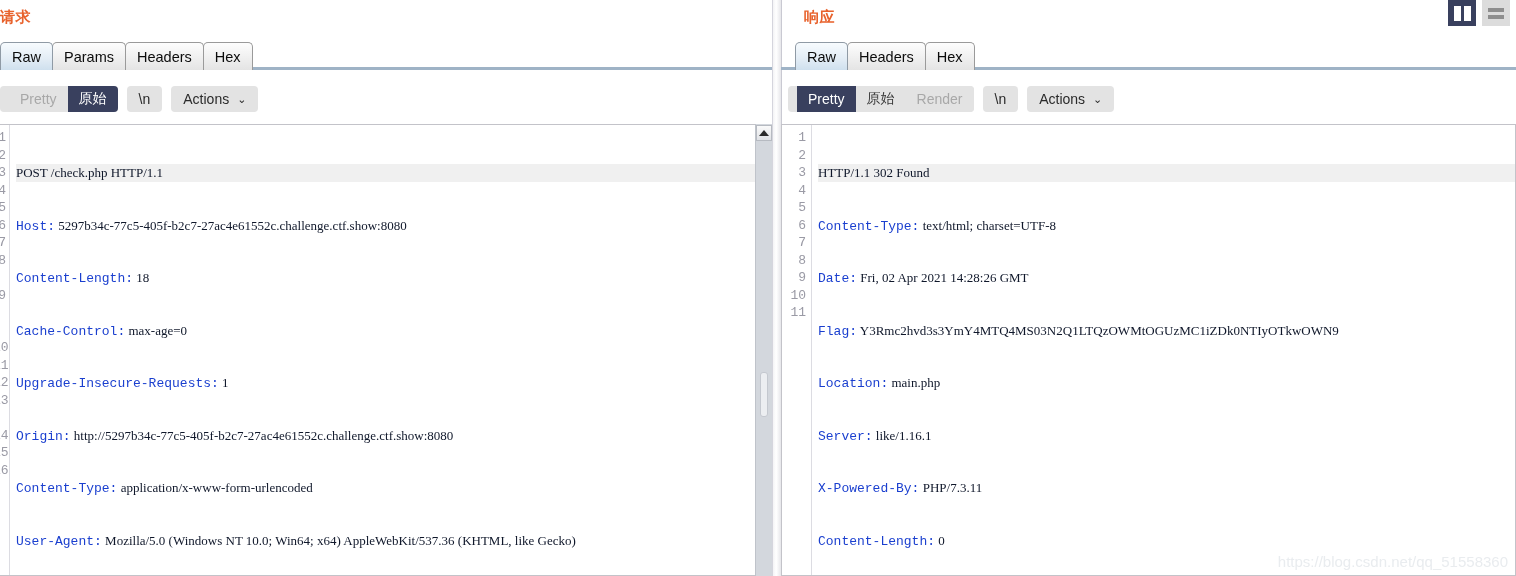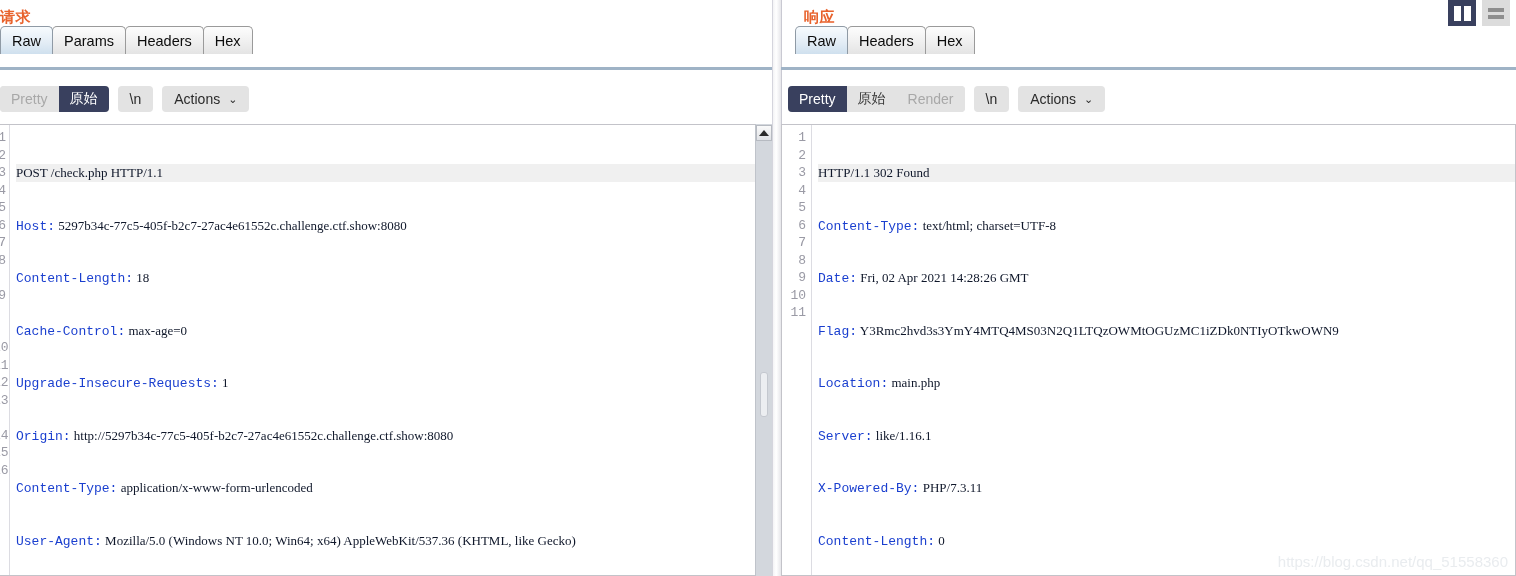--- a/index.html
+++ b/index.html
@@ -42,21 +42,21 @@
     color: #e8622c;
     letter-spacing: 0.5px;
     white-space: nowrap;
   }
   .pane-request .pane-title { left: 0px; }
   .pane-response .pane-title { left: 23px; }
 
   
   .tabstrip {
     position: absolute;
-    top: 24px;
+    top: 40px;
     height: 30px;
     display: flex;
     align-items: flex-end;
     z-index: 3;
   }
   .pane-request .tabstrip { left: 0px; }
   .pane-response .tabstrip { left: 14px; }
   .tab {
     box-sizing: border-box;
     height: 28px;
@@ -102,20 +102,21 @@
   .pane-request .toolbar { left: 0px; }
   .pane-response .toolbar { left: 786px; }
   .pane-response .toolbar { left: 7px; }
   .segment {
     display: flex;
     align-items: stretch;
     border-radius: 4px;
     overflow: hidden;
     background: #e3e3e3;
     height: 26px;
+    padding-left: 9px;
   }
   .segbtn {
     display: flex; align-items: center;
     padding: 0 11px;
     font-size: 14px;
     color: #3a3a3a;
     background: #e3e3e3;
     cursor: pointer;
     white-space: nowrap;
   }

